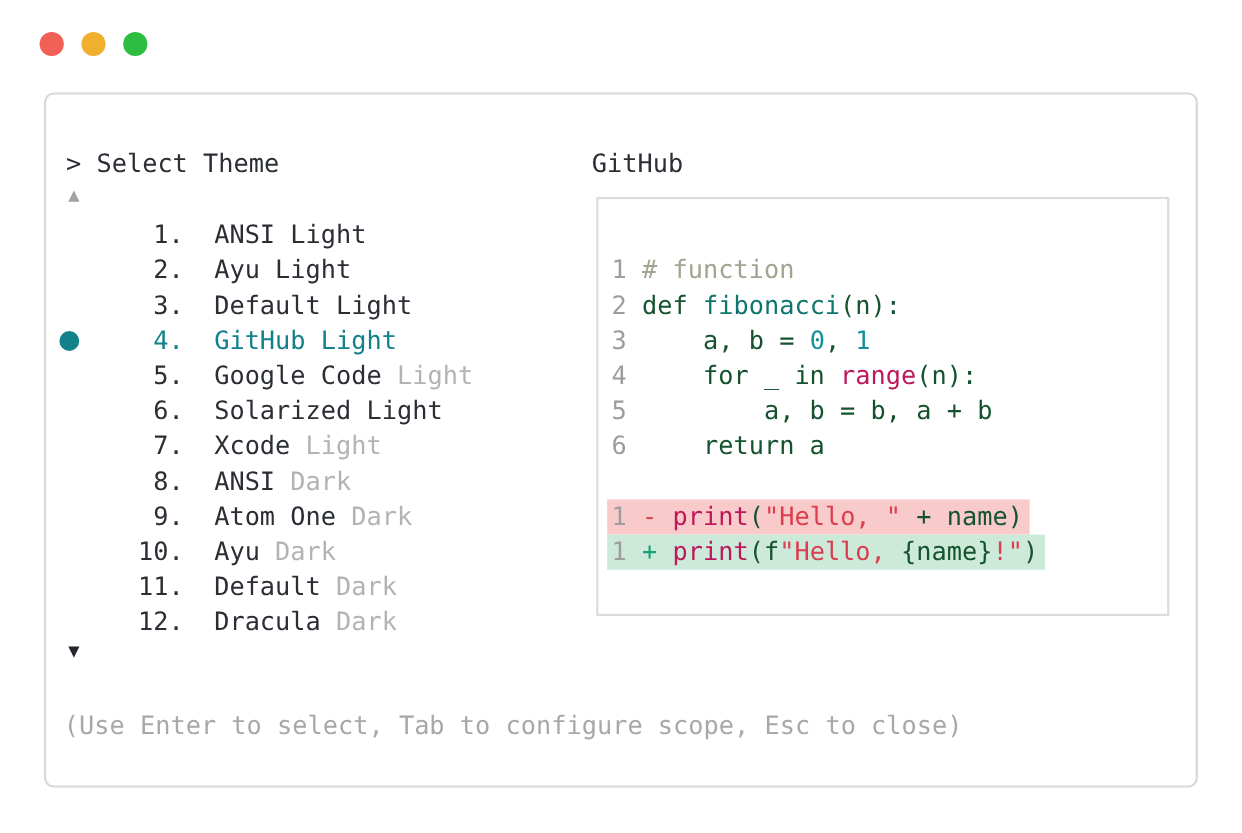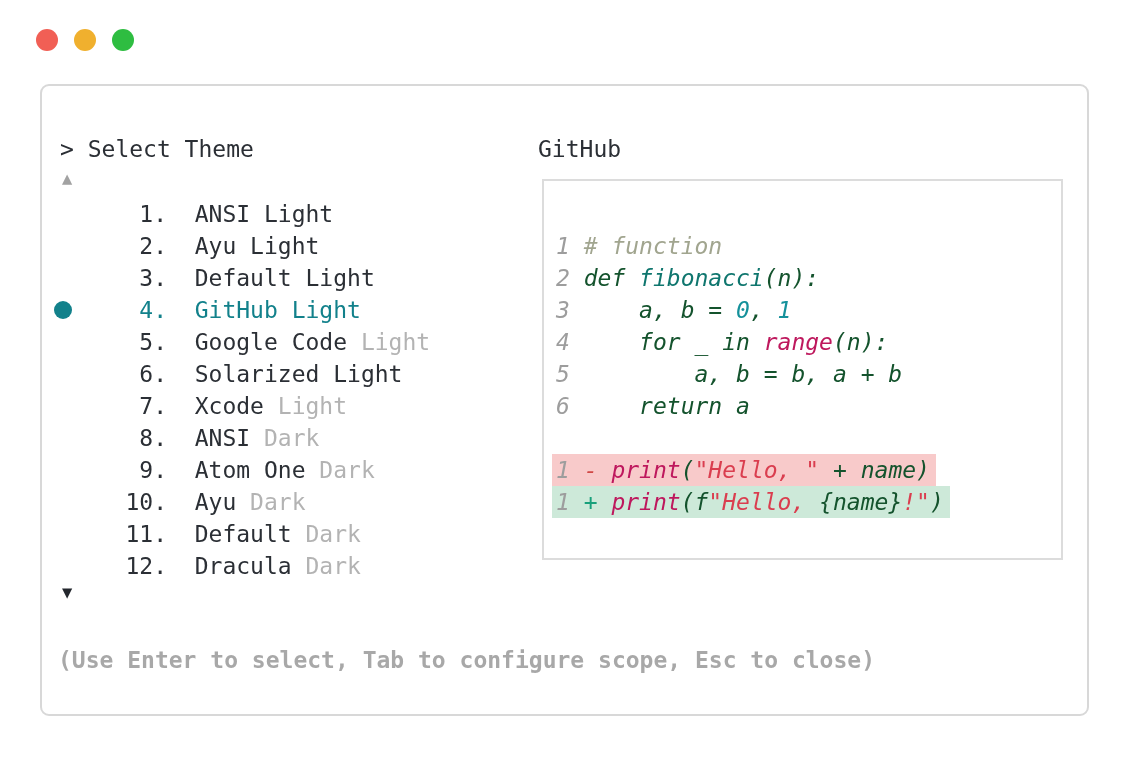--- a/index.html
+++ b/index.html
@@ -27,37 +27,37 @@
   .list-row { height:32px; white-space:pre; cursor:pointer; }
   .list-row .num { display:inline-block; width:42px; text-align:right; }
   .sel { color:#12818b; }
   .bullet { position:absolute; left:12px; top:215px; width:18px; height:18px;
     border-radius:50%; background:#12818b; }
 
   
   .pbox { position:absolute; left:500px; top:93px; width:521px; height:381px;
     border:2px solid #dcdcdc; background:#ffffff; }
   .codewrap { position:absolute; left:12px; top:49px; }
-  .code-row { height:32px; white-space:pre;font-style:italic; }
+  .code-row { height:32px; white-space:pre; }
   .hl { display:inline-block; padding:0 6px 0 4px; margin-left:-4px; }
   .hl-removed { background:#f8caca; }
   .hl-added   { background:#cde9d9; }
 
   
   .tok-code    { color:#14532d; }
   .tok-lineno  { color:#9d9d9d; }
   .tok-comment { color:#a1a58f; }
   .tok-defname { color:#0f766e; }
   .tok-number  { color:#15919b; }
   .tok-builtin { color:#be185d; }
   .tok-string  { color:#da3e4f; }
   .tok-minus   { color:#d04744; }
   .tok-plus    { color:#18a07b; }
 
-  .footer { position:absolute; left:16px; top:558px; color:#a8a8a8;font-weight:bold; }
+  .footer { position:absolute; left:16px; top:558px; color:#a8a8a8; }
 </style>
 </head>
 <body>
 
 <div>
   <div class="traffic" style="left: 36px; background: rgb(241, 95, 85);"></div>
   <div class="traffic" style="left: 74px; background: rgb(240, 176, 46);"></div>
   <div class="traffic" style="left: 112px; background: rgb(46, 189, 65);"></div>
 </div>
 

